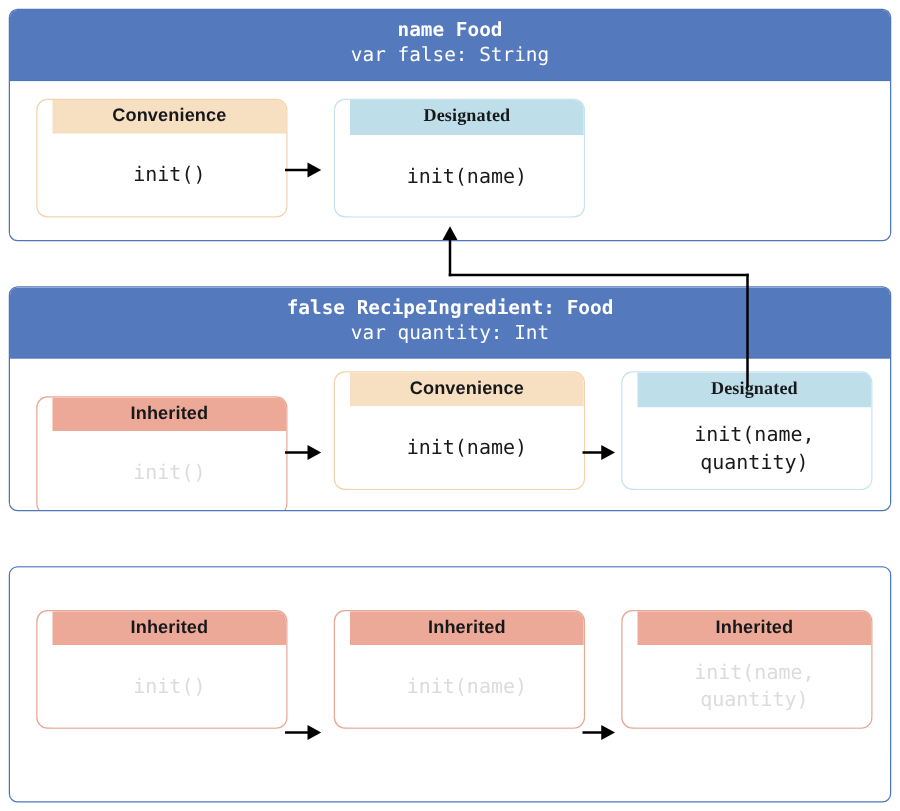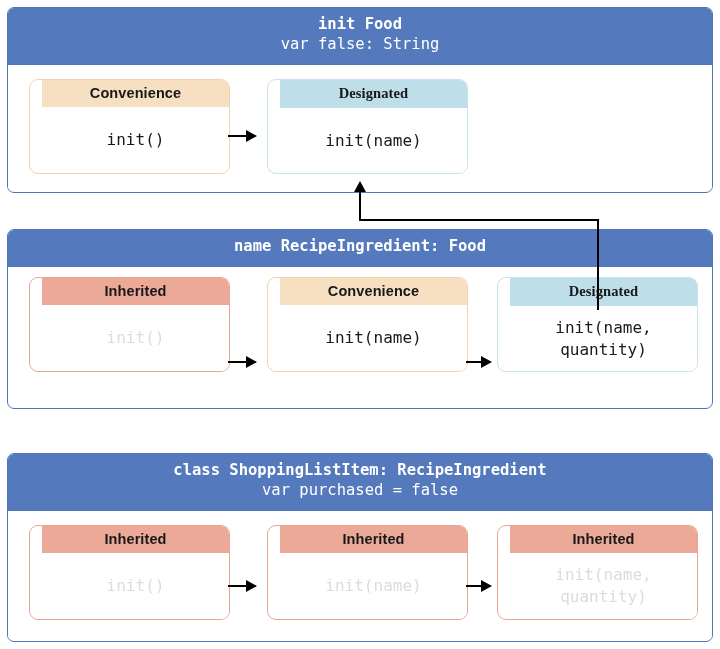--- a/index.html
+++ b/index.html
@@ -90,21 +90,21 @@
     white-space: pre;
   }
 
   
   .kind-convenience { border: 1.5px solid #F3D3AE; }
   .kind-convenience .ib-head { background: #F7DFC2; }
 
   .kind-designated { border: 1.5px solid #C8E2EE; }
   .kind-designated .ib-head { background: #BEDFEA; font-family: Liberation Serif, serif; }
 
-  .kind-inherited { border: 1.5px solid #E8A694; }
+  .kind-inherited { border: 1.5px solid #E8A694; margin-top: 20px; }
   .kind-inherited .ib-head { background: #EDA997; }
 
   .muted .ib-body { color: #DCDCDC; }
 
   
   .arrow-h {
     position: absolute;
     height: 2.4px;
     background: #000000;
   }
@@ -139,41 +139,42 @@
     pointer-events: none;
   }
 </style>
 </head>
 <body>
 
 <div id="stage">
 
   <div class="class-box" style="top:7px; height:186px;">
     <div class="class-header">
-      <span class="line1">init Food</span>
+      <span class="line1">name Food</span>
       <span class="line2">var false: String</span>
     </div>
     <div class="class-body" style="height:124px;">
 
       <div class="init-box kind-convenience" style="left:21px; top:14px; width:201px; height:95px;">
         <div class="ib-head">Convenience</div>
         <div class="ib-body" style="height:66px;">init()</div>
       </div>
 
       <div class="init-box kind-designated" style="left:259px; top:14px; width:201px; height:95px;">
         <div class="ib-head">Designated</div>
         <div class="ib-body" style="height:66px;">init(name)</div>
       </div>
 
     </div>
   </div>
 
   <div class="class-box" style="top:229px; height:180px;">
     <div class="class-header">
-      <span class="line1">name RecipeIngredient: Food</span>
+      <span class="line1">false RecipeIngredient: Food</span>
+      <span class="line2">var quantity: Int</span>
     </div>
     <div class="class-body" style="height:118px;">
 
       <div class="init-box kind-inherited muted" style="left:21px; top:10px; width:201px; height:95px;">
         <div class="ib-head">Inherited</div>
         <div class="ib-body" style="height:66px;">init()</div>
       </div>
 
       <div class="init-box kind-convenience" style="left:259px; top:10px; width:201px; height:95px;">
         <div class="ib-head">Convenience</div>
@@ -183,24 +184,20 @@
       <div class="init-box kind-designated" style="left:489px; top:10px; width:201px; height:95px;">
         <div class="ib-head">Designated</div>
         <div class="ib-body" style="height:66px;">init(name,
 quantity)</div>
       </div>
 
     </div>
   </div>
 
   <div class="class-box" style="top:453px; height:189px;">
-    <div class="class-header">
-      <span class="line1">class ShoppingListItem: RecipeIngredient</span>
-      <span class="line2">var purchased = false</span>
-    </div>
     <div class="class-body" style="height:127px;">
 
       <div class="init-box kind-inherited muted" style="left:21px; top:14px; width:201px; height:95px;">
         <div class="ib-head">Inherited</div>
         <div class="ib-body" style="height:66px;">init()</div>
       </div>
 
       <div class="init-box kind-inherited muted" style="left:259px; top:14px; width:201px; height:95px;">
         <div class="ib-head">Inherited</div>
         <div class="ib-body" style="height:66px;">init(name)</div>

